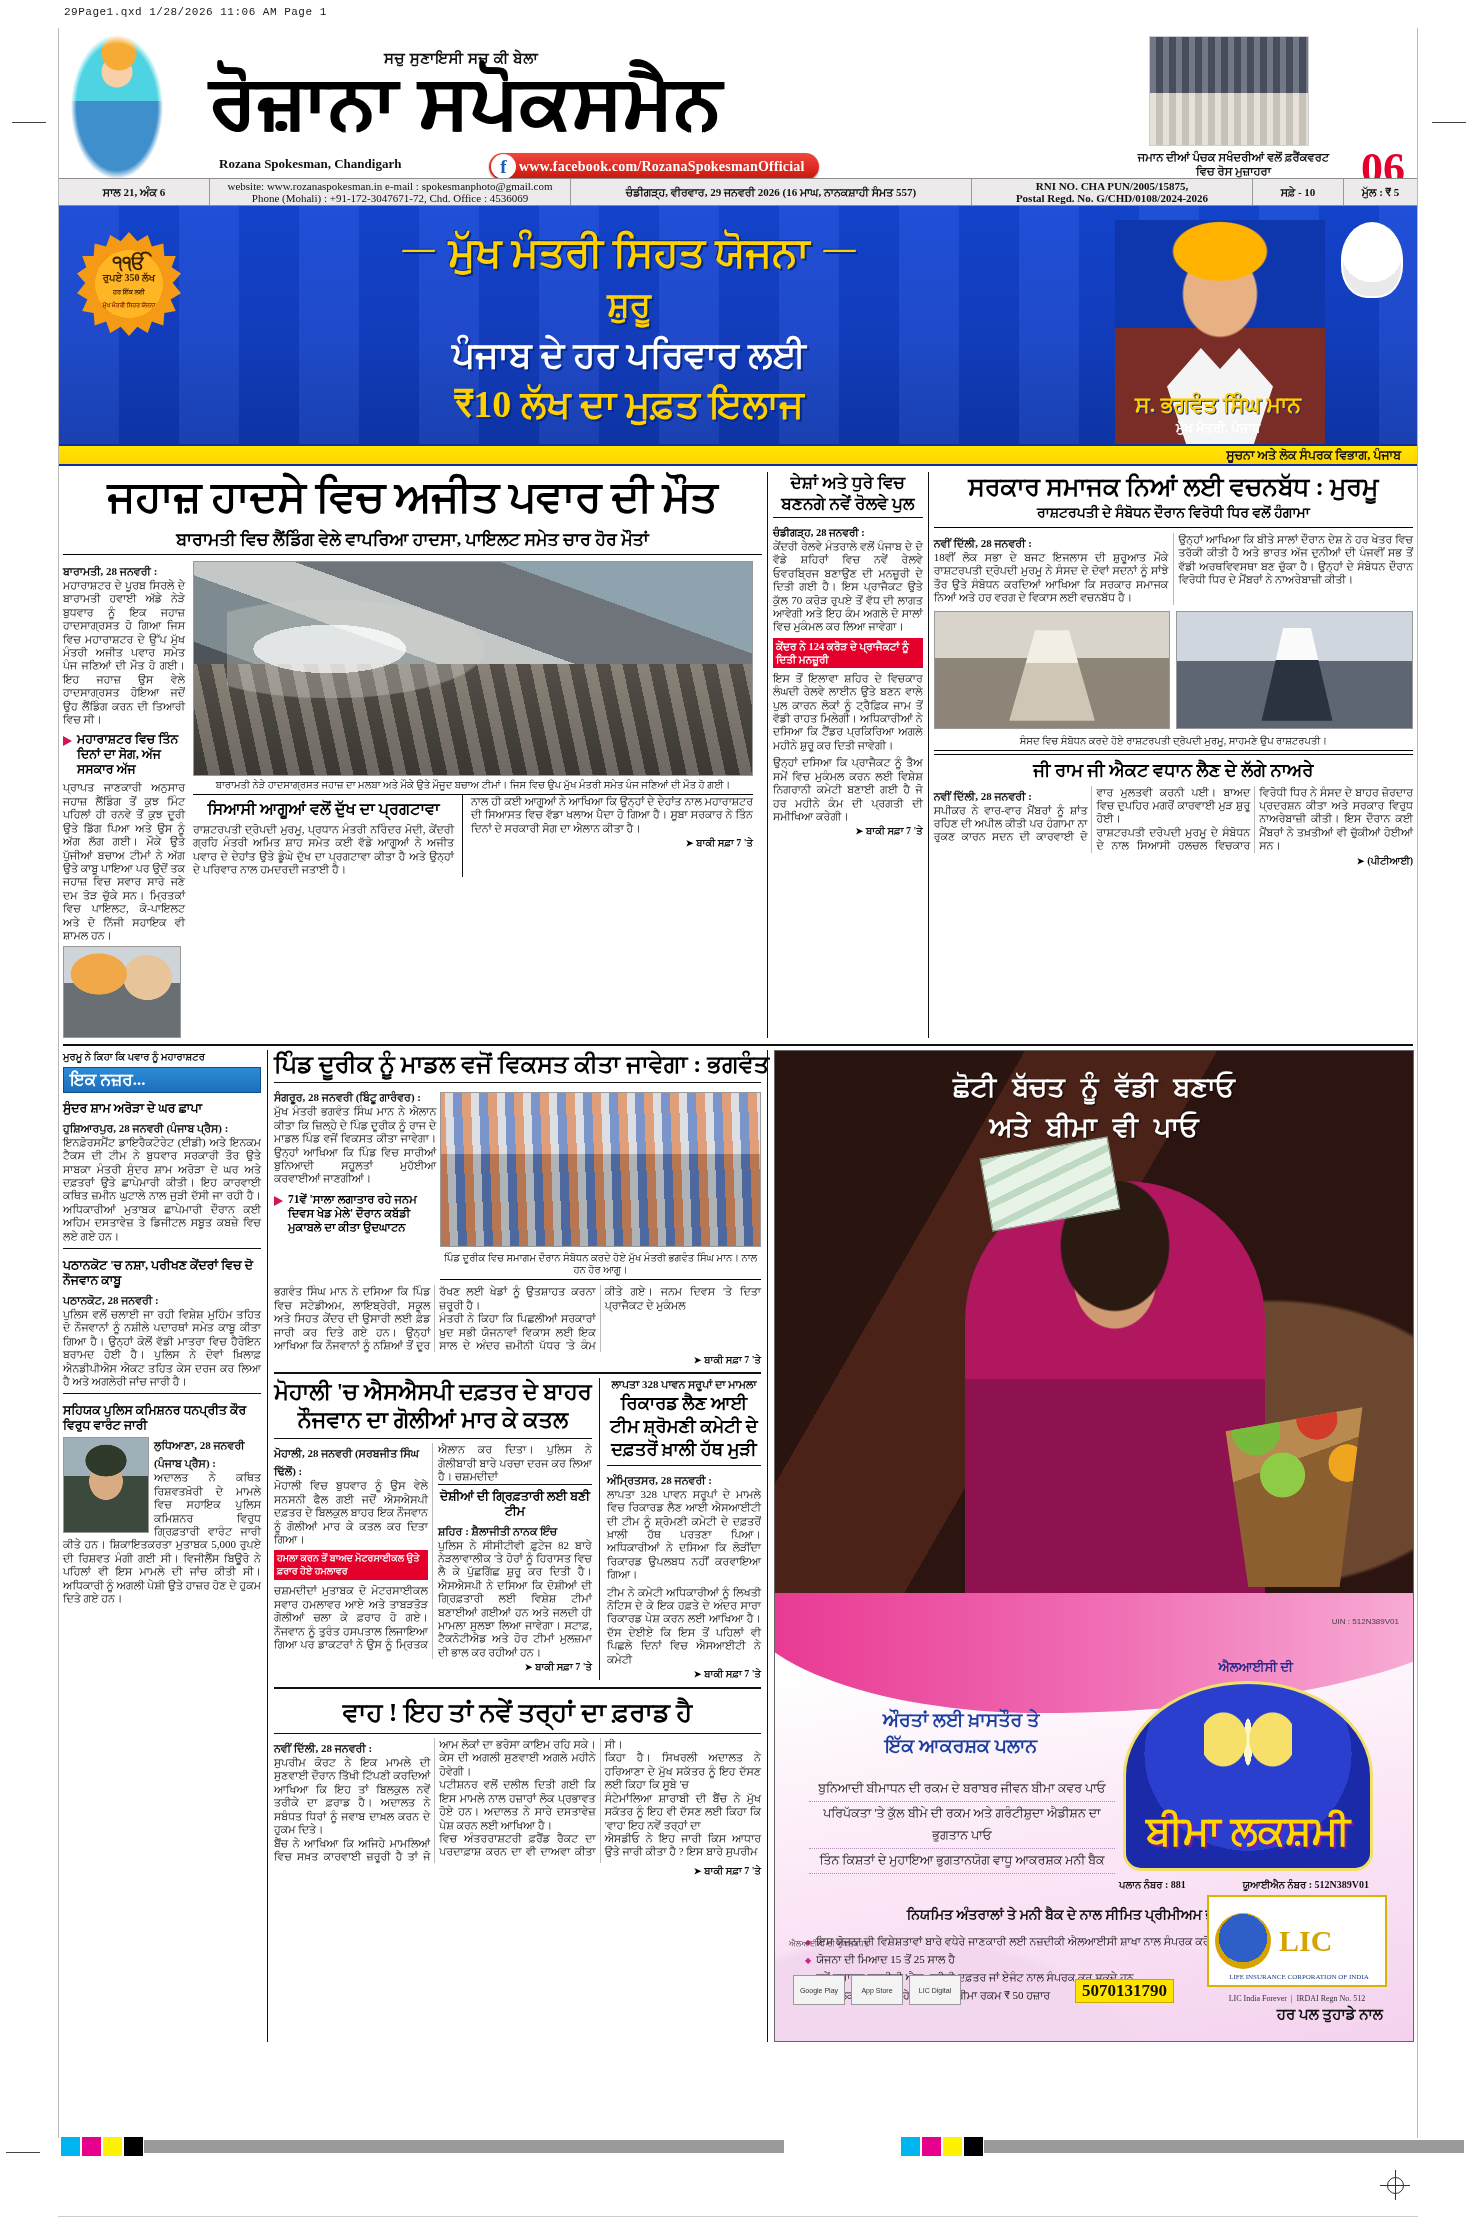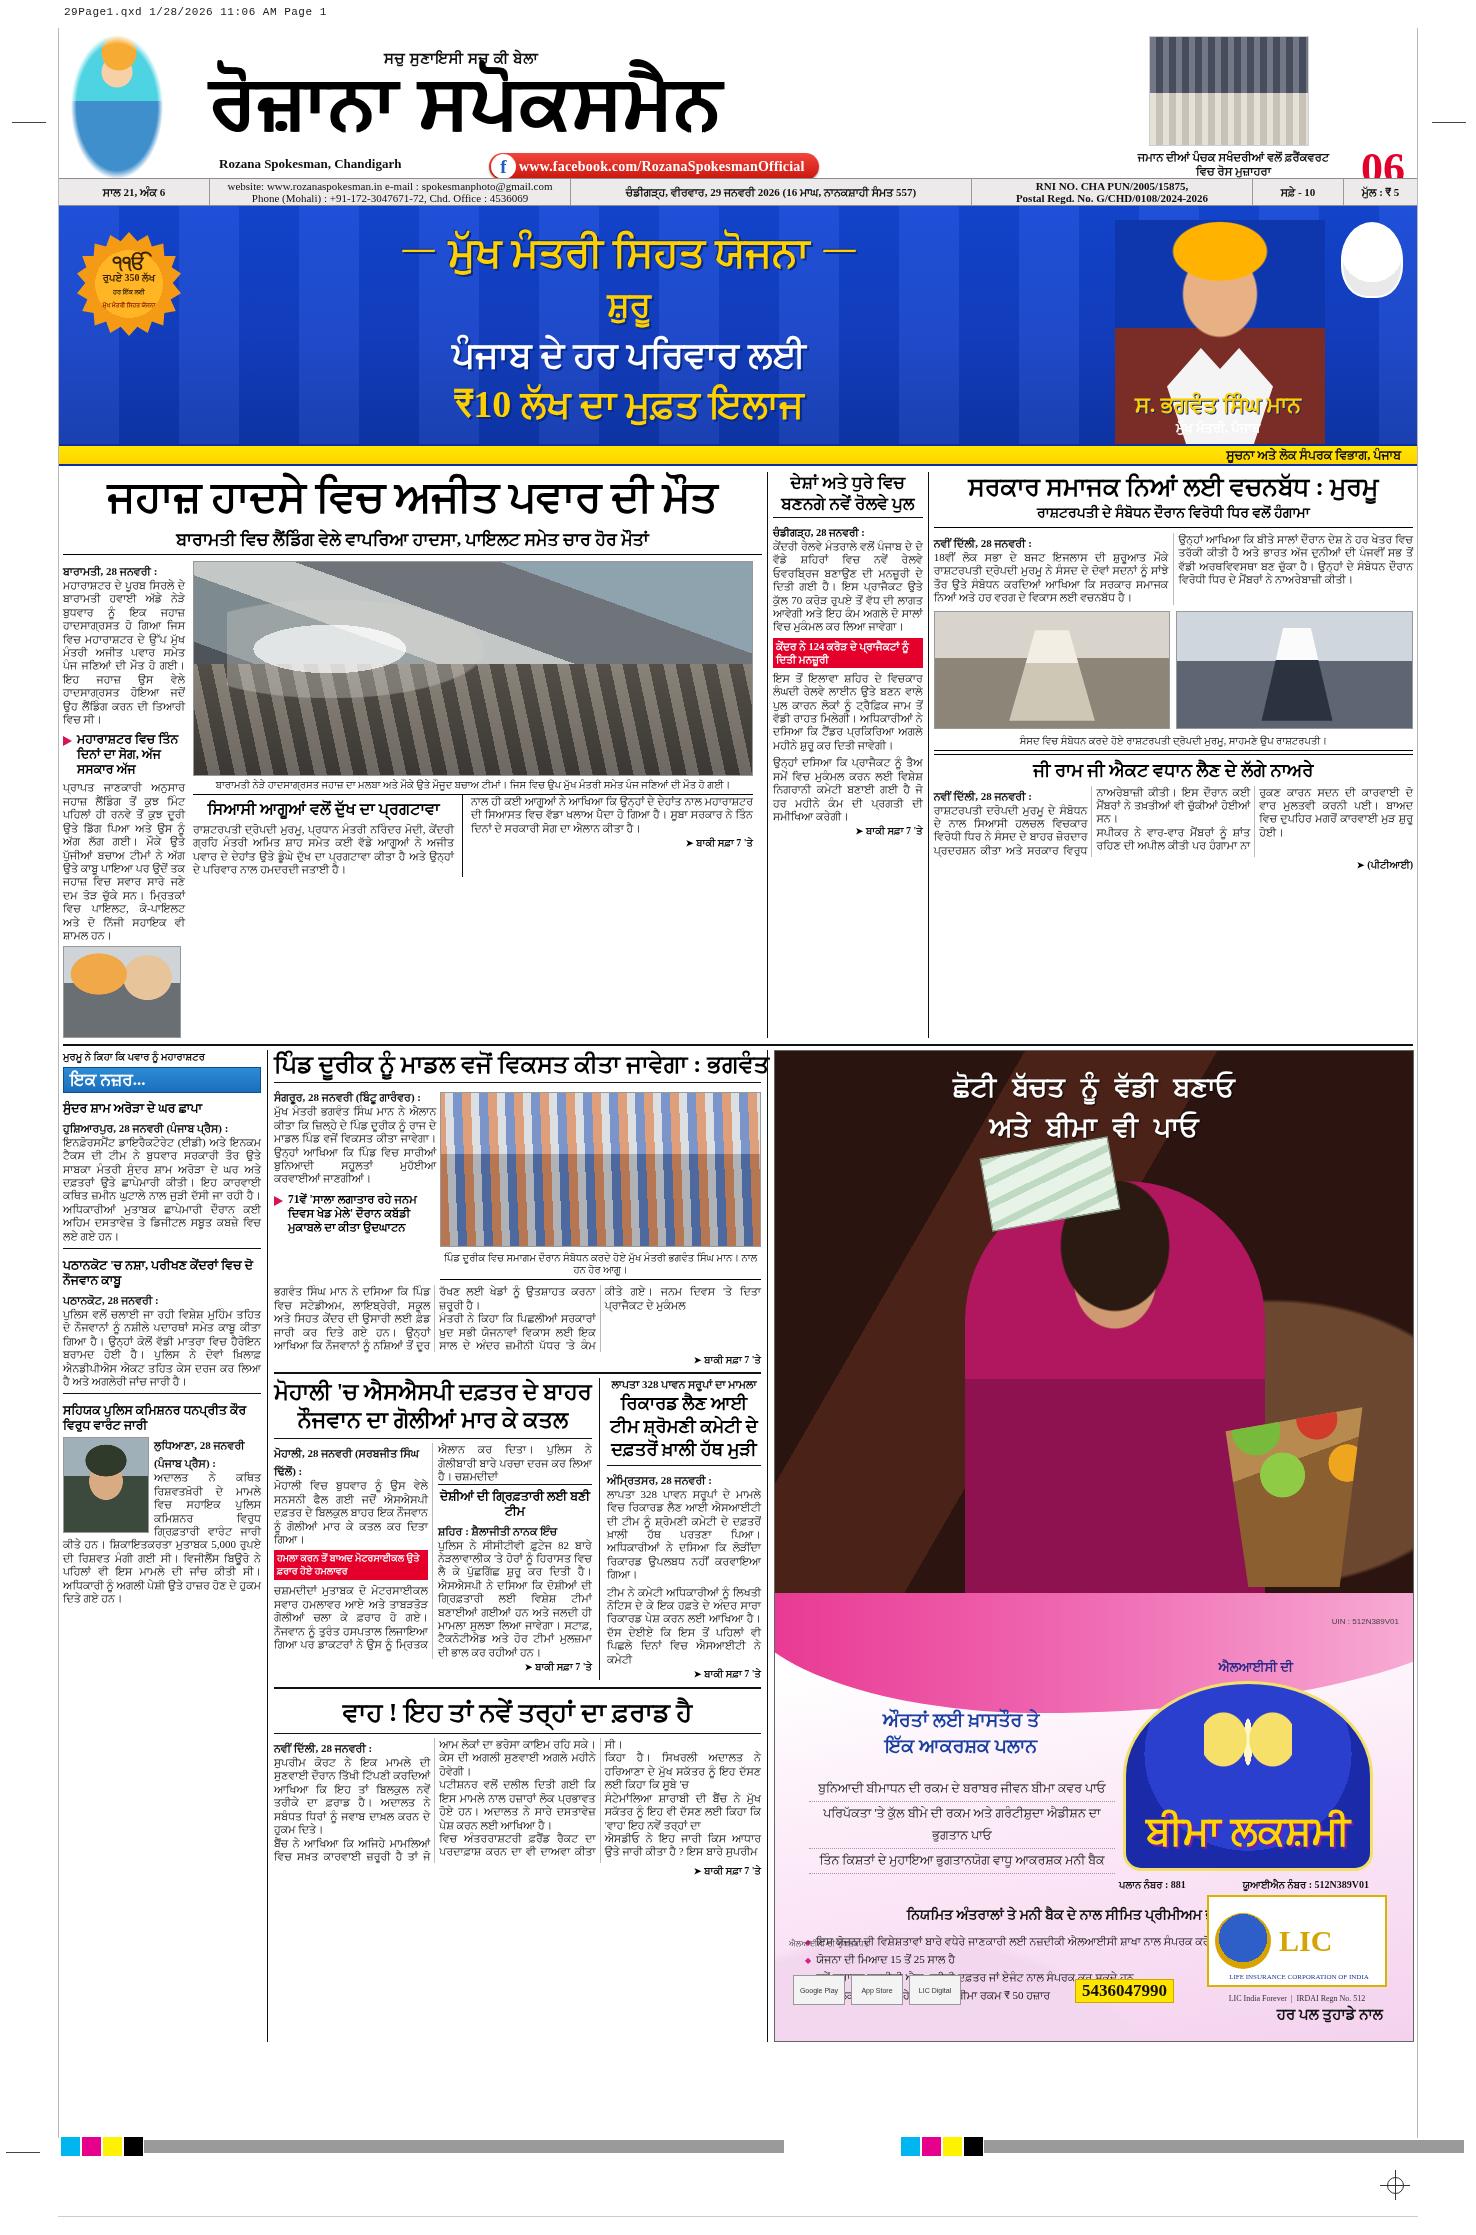--- a/index.html
+++ b/index.html
@@ -639,22 +639,22 @@
         </div>
         <div class="duo-photo">
           <div class="ph-a"></div>
           <div class="ph-b"></div>
         </div>
         <div class="caption">ਸੰਸਦ ਵਿਚ ਸੰਬੋਧਨ ਕਰਦੇ ਹੋਏ ਰਾਸ਼ਟਰਪਤੀ ਦ੍ਰੋਪਦੀ ਮੁਰਮੂ, ਸਾਹਮਣੇ ਉਪ ਰਾਸ਼ਟਰਪਤੀ।</div>
 
         <div class="h3">ਜੀ ਰਾਮ ਜੀ ਐਕਟ ਵਧਾਨ ਲੈਣ ਦੇ ਲੱਗੇ ਨਾਅਰੇ</div>
         <div class="threecol" style="padding-top:4px;">
           <span class="body" style="font-weight:bold">ਨਵੀਂ ਦਿੱਲੀ, 28 ਜਨਵਰੀ :</span>
+          <p class="body">ਸਪੀਕਰ ਨੇ ਵਾਰ-ਵਾਰ ਮੈਂਬਰਾਂ ਨੂੰ ਸ਼ਾਂਤ ਰਹਿਣ ਦੀ ਅਪੀਲ ਕੀਤੀ ਪਰ ਹੰਗਾਮਾ ਨਾ ਰੁਕਣ ਕਾਰਨ ਸਦਨ ਦੀ ਕਾਰਵਾਈ ਦੋ ਵਾਰ ਮੁਲਤਵੀ ਕਰਨੀ ਪਈ। ਬਾਅਦ ਵਿਚ ਦੁਪਹਿਰ ਮਗਰੋਂ ਕਾਰਵਾਈ ਮੁੜ ਸ਼ੁਰੂ ਹੋਈ।</p>
           <p class="body">ਰਾਸ਼ਟਰਪਤੀ ਦਰੋਪਦੀ ਮੁਰਮੂ ਦੇ ਸੰਬੋਧਨ ਦੇ ਨਾਲ ਸਿਆਸੀ ਹਲਚਲ ਵਿਚਕਾਰ ਵਿਰੋਧੀ ਧਿਰ ਨੇ ਸੰਸਦ ਦੇ ਬਾਹਰ ਜ਼ੋਰਦਾਰ ਪ੍ਰਦਰਸ਼ਨ ਕੀਤਾ ਅਤੇ ਸਰਕਾਰ ਵਿਰੁਧ ਨਾਅਰੇਬਾਜ਼ੀ ਕੀਤੀ। ਇਸ ਦੌਰਾਨ ਕਈ ਮੈਂਬਰਾਂ ਨੇ ਤਖ਼ਤੀਆਂ ਵੀ ਚੁੱਕੀਆਂ ਹੋਈਆਂ ਸਨ।</p>
-          <p class="body">ਸਪੀਕਰ ਨੇ ਵਾਰ-ਵਾਰ ਮੈਂਬਰਾਂ ਨੂੰ ਸ਼ਾਂਤ ਰਹਿਣ ਦੀ ਅਪੀਲ ਕੀਤੀ ਪਰ ਹੰਗਾਮਾ ਨਾ ਰੁਕਣ ਕਾਰਨ ਸਦਨ ਦੀ ਕਾਰਵਾਈ ਦੋ ਵਾਰ ਮੁਲਤਵੀ ਕਰਨੀ ਪਈ। ਬਾਅਦ ਵਿਚ ਦੁਪਹਿਰ ਮਗਰੋਂ ਕਾਰਵਾਈ ਮੁੜ ਸ਼ੁਰੂ ਹੋਈ।</p>
         </div>
         <div class="jump">(ਪੀਟੀਆਈ)</div>
       </div>
     </div>
 
     <div style="border-top:2px solid #111; margin:6px 4px 4px;"></div>
 
     <div class="lower">
 
       <div class="low-left">
@@ -807,21 +807,21 @@
               <span>LIC India Forever</span>
               &nbsp;|&nbsp;
               <span>IRDAI Regn No. 512</span>
             </div>
 
             <div class="lic-apps">
               <span class="app-chip">Google Play</span>
               <span class="app-chip">App Store</span>
               <span class="app-chip">LIC Digital</span>
             </div>
-            <div class="lic-phone">5436047990</div>
+            <div class="lic-phone">5070131790</div>
 
             <div class="lic-foot" style="text-align:right; padding-right:30px; bottom:18px;">ਹਰ ਪਲ ਤੁਹਾਡੇ ਨਾਲ</div>
             <div class="uin2">ਐਲਆਈਸੀ ਦੀ ਉਪਲਬਧਤਾ</div>
           </div>
         </div>
       </div>
     </div>
   </div>
 
   <div class="colorbar">

